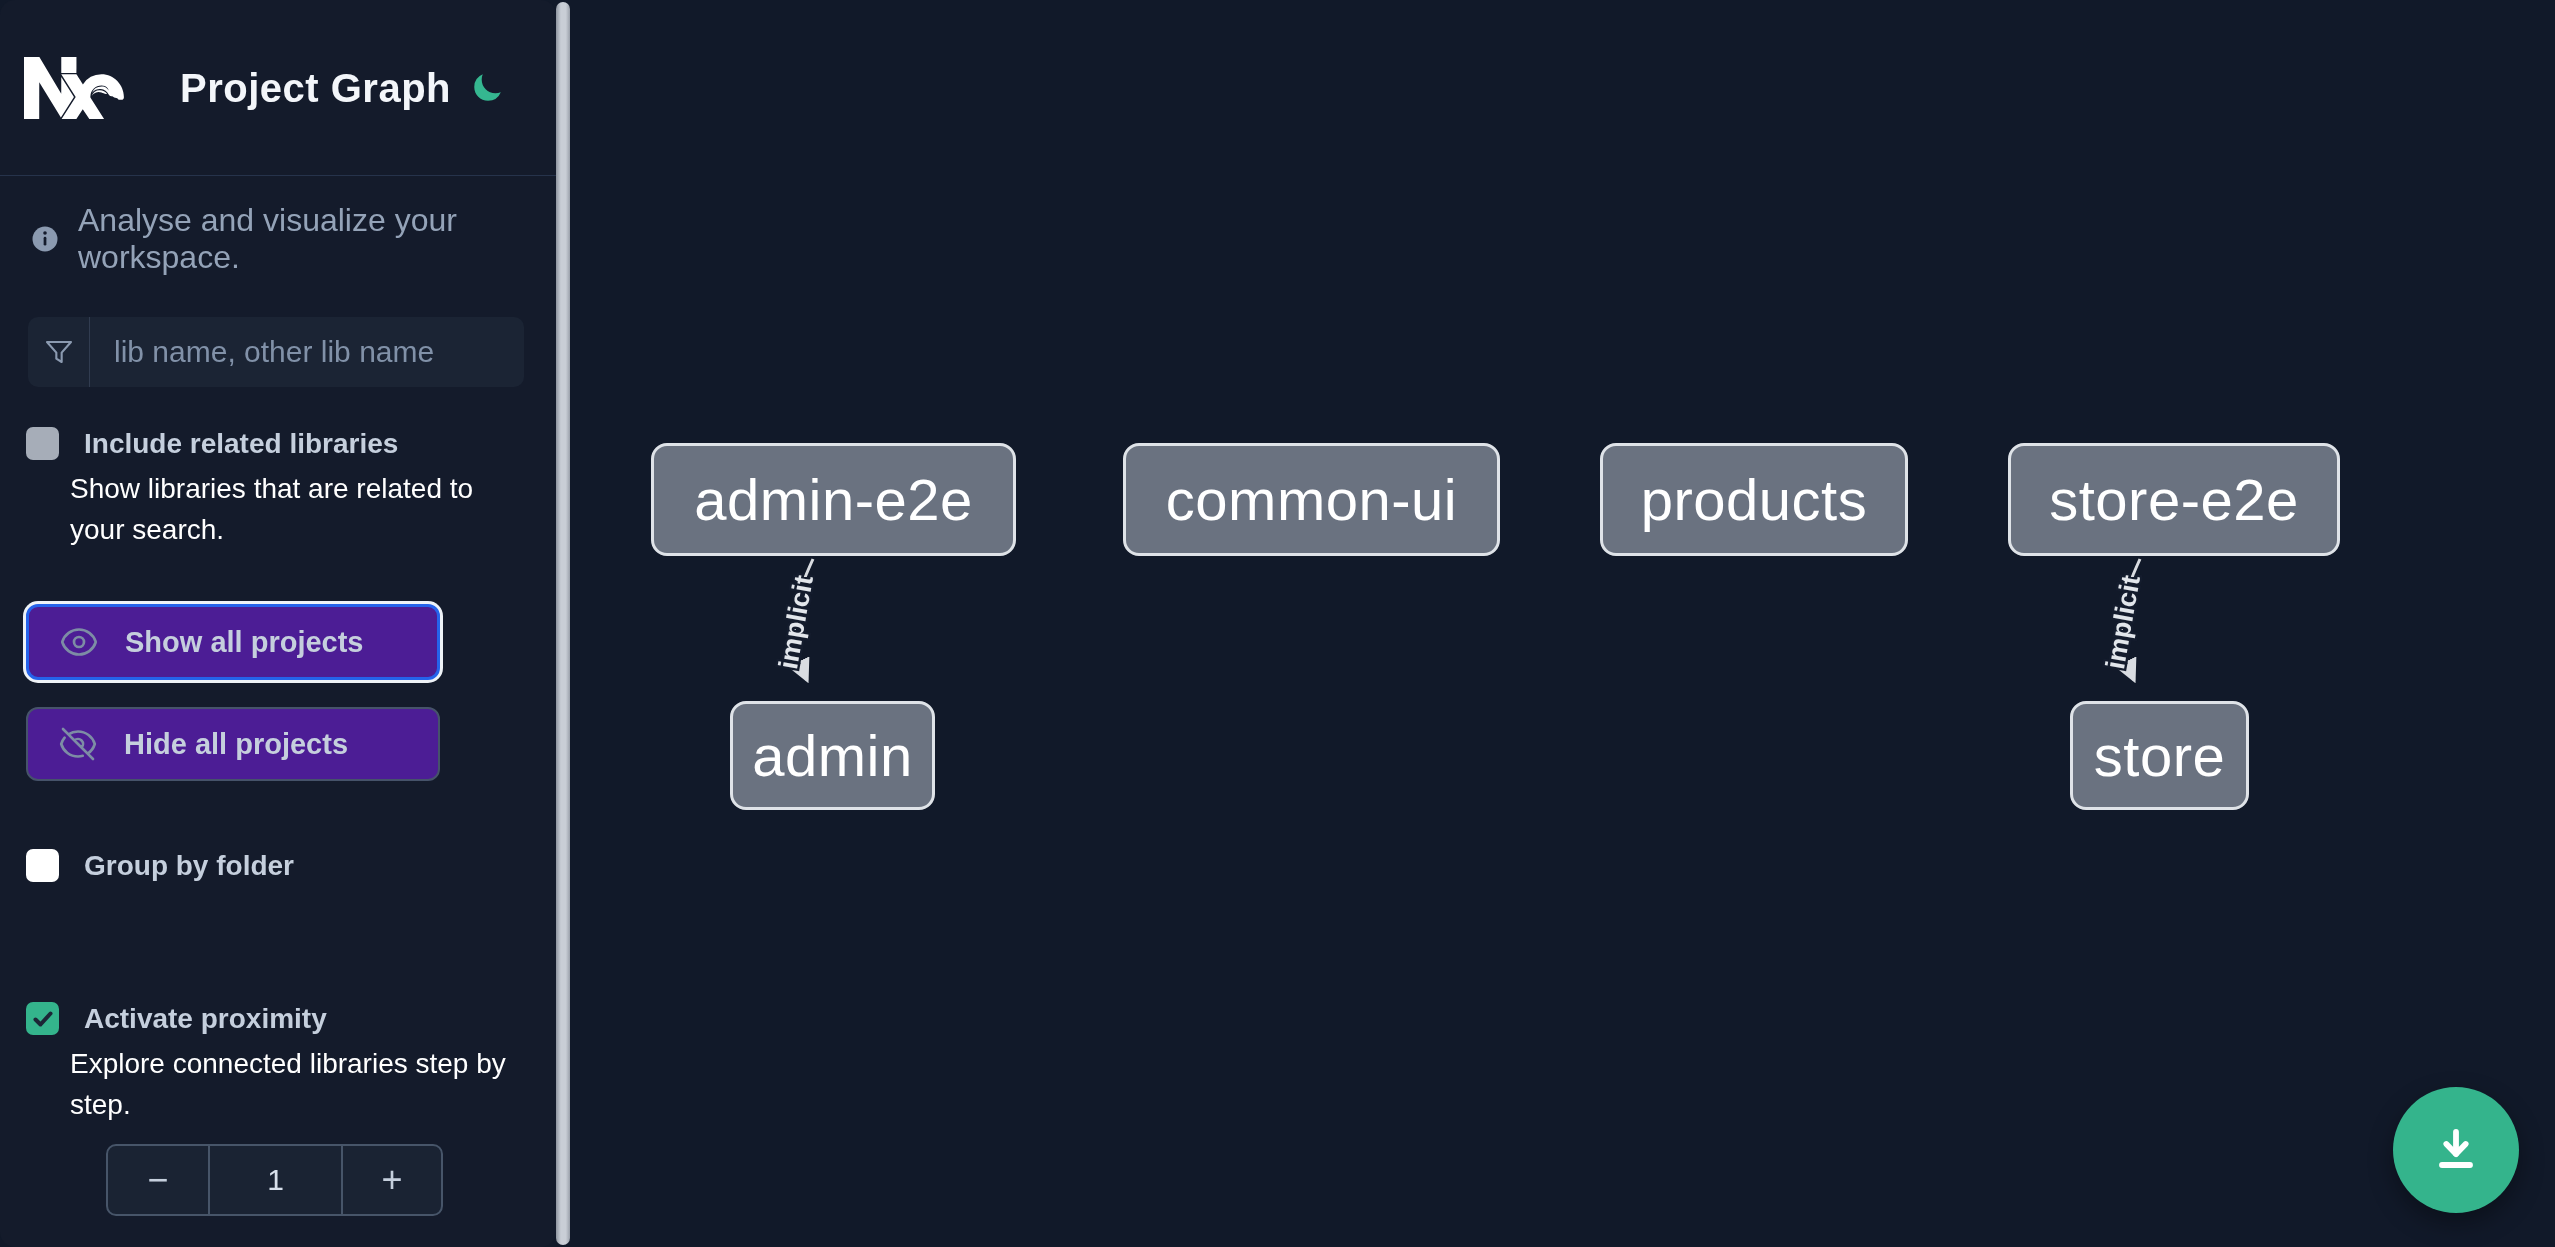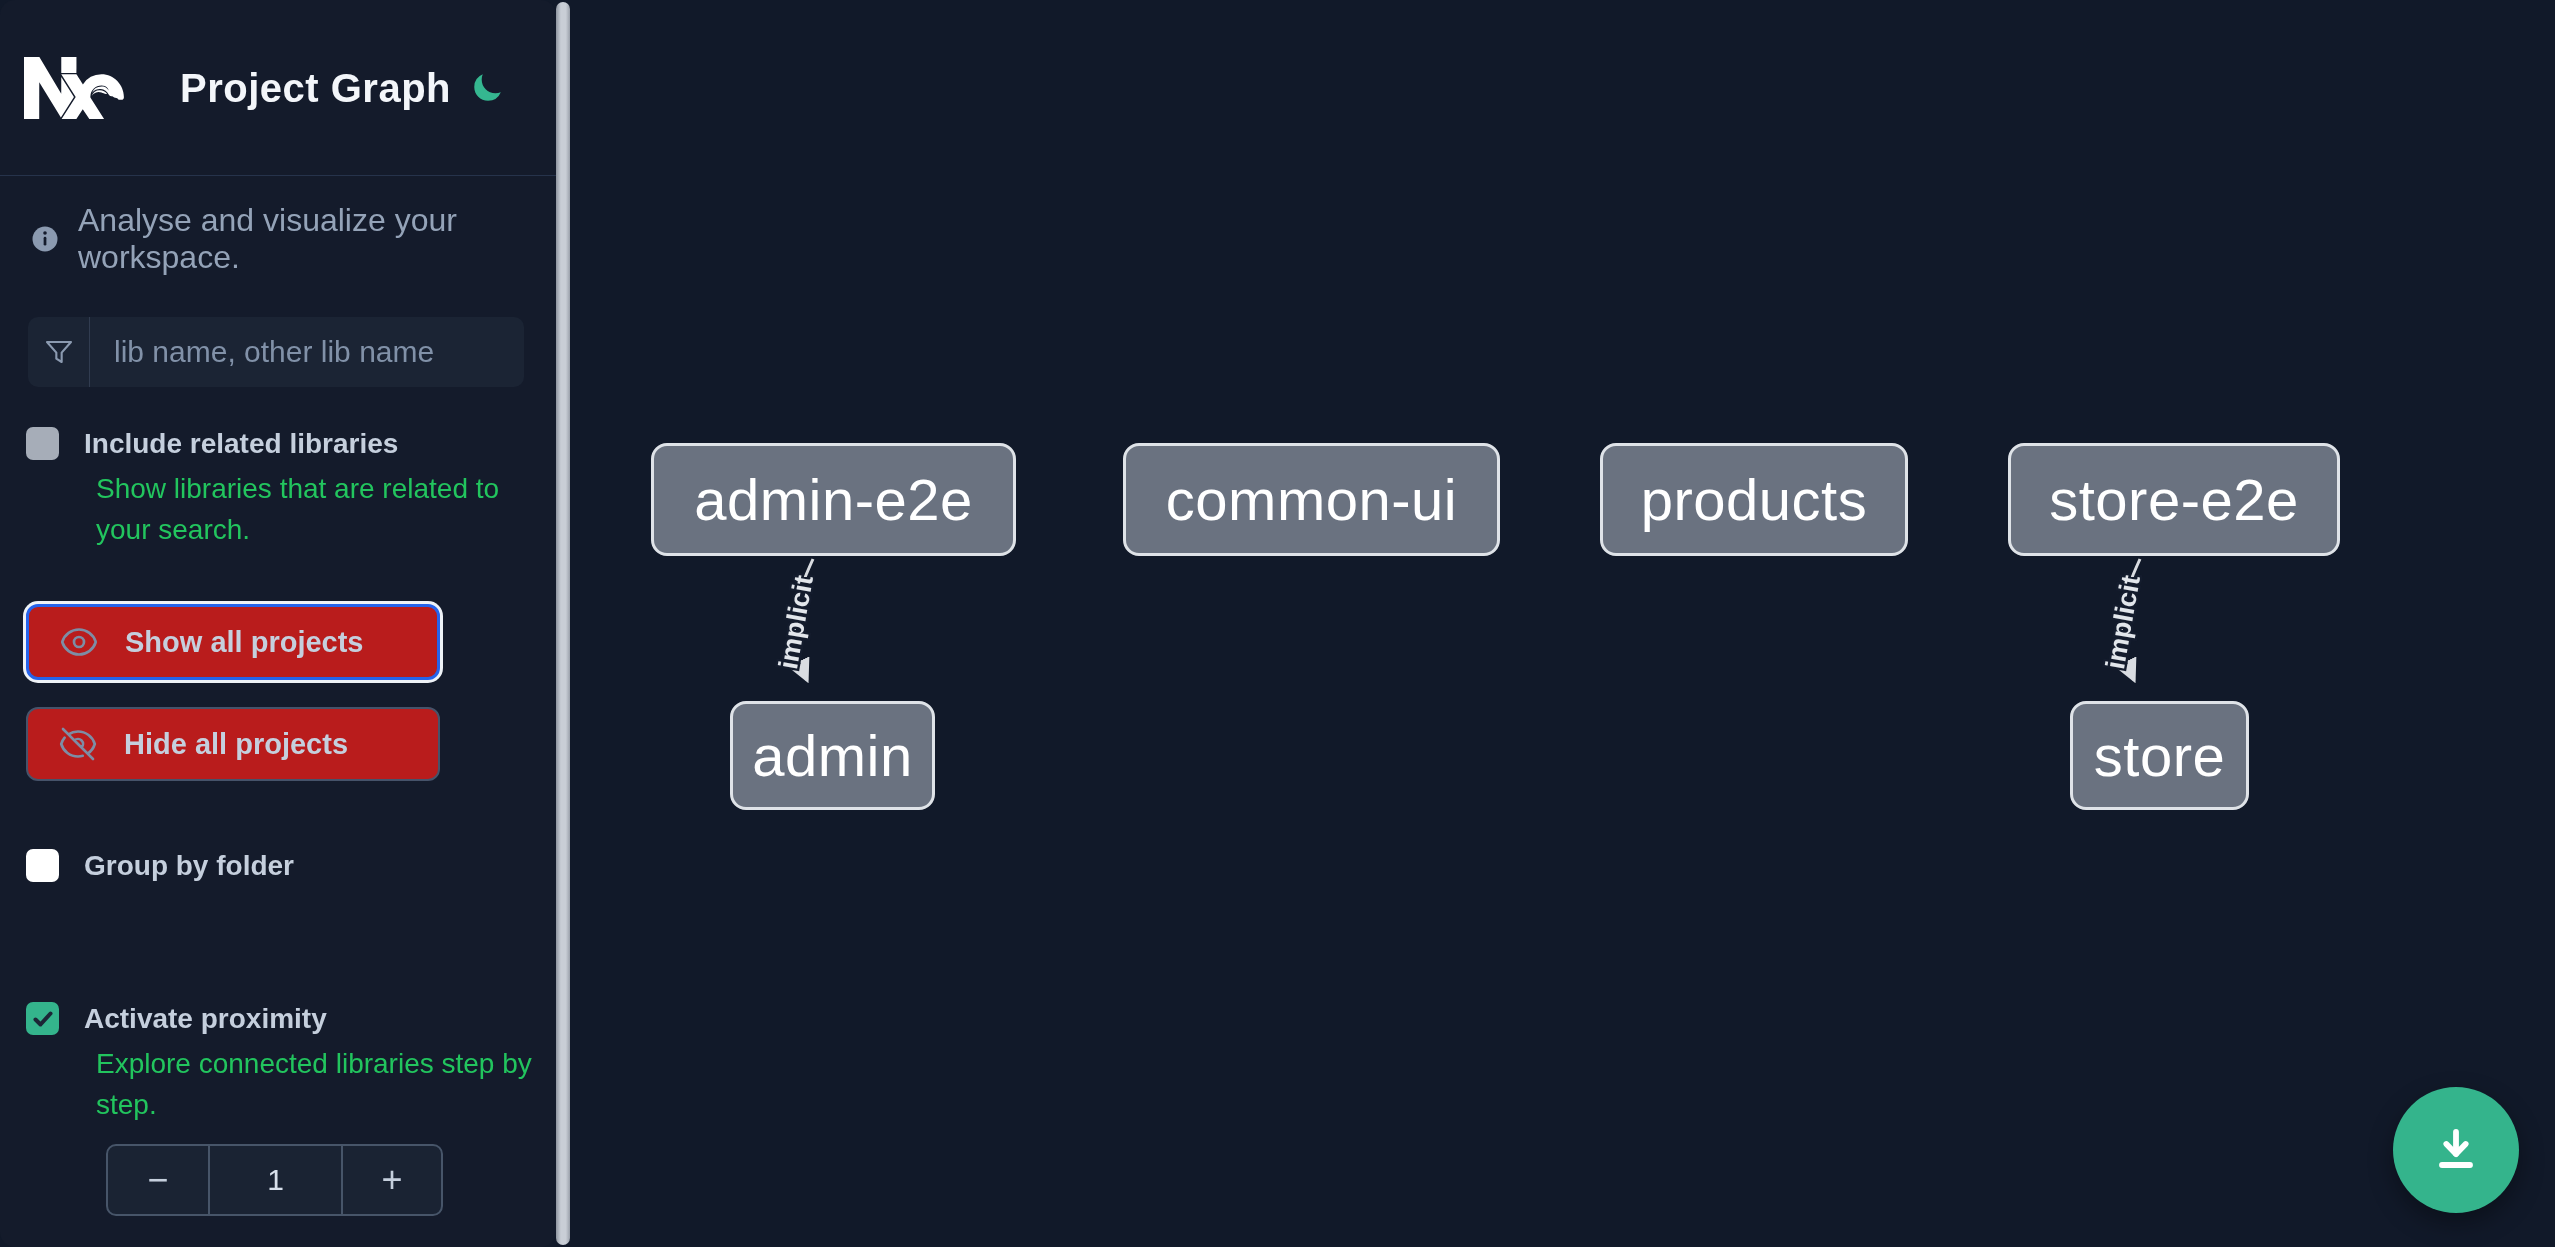--- a/index.html
+++ b/index.html
@@ -50,26 +50,26 @@
 
   .check-row { position:absolute; left:26px; width:500px; }
   .checkbox {
     position:absolute; left:0; top:3px; width:33px; height:33px; border-radius:7px;
     display:flex; align-items:center; justify-content:center;
   }
   .checkbox.gray  { background:#a6adb8; }
   .checkbox.white { background:#ffffff; }
   .checkbox.teal  { background:#34b48c; }
   .check-label { margin-left:58px; font-size:28px; font-weight:700; color:#c5cfdd; line-height:40px; }
-  .check-desc  { margin-left:70px; font-size:28px; color:#22c55e; line-height:41px; width:440px; margin-top:4px; }
+  .check-desc  { margin-left:44px; font-size:28px; color:#ffffff; line-height:41px; width:440px; margin-top:4px; }
 
   .sb-button {
     position:absolute; left:26px; width:414px; height:76px;
     display:flex; align-items:center;
-    background:#b91c1c; border-radius:12px; cursor:pointer;
+    background:#4c1d95; border-radius:12px; cursor:pointer;
     font-family:"Liberation Sans", sans-serif;
   }
   .sb-button .btn-icon { margin-left:30px; width:40px; height:40px; }
   .sb-button .btn-label { margin-left:26px; font-size:29px; font-weight:700; color:#c5cfdd; }
   .sb-button.focused {
     border:3px solid #2563eb;
     box-shadow:0 0 0 3px #eef2f7;
   }
   .sb-button.plain { border:2px solid #46536a; height:74px; }
 

